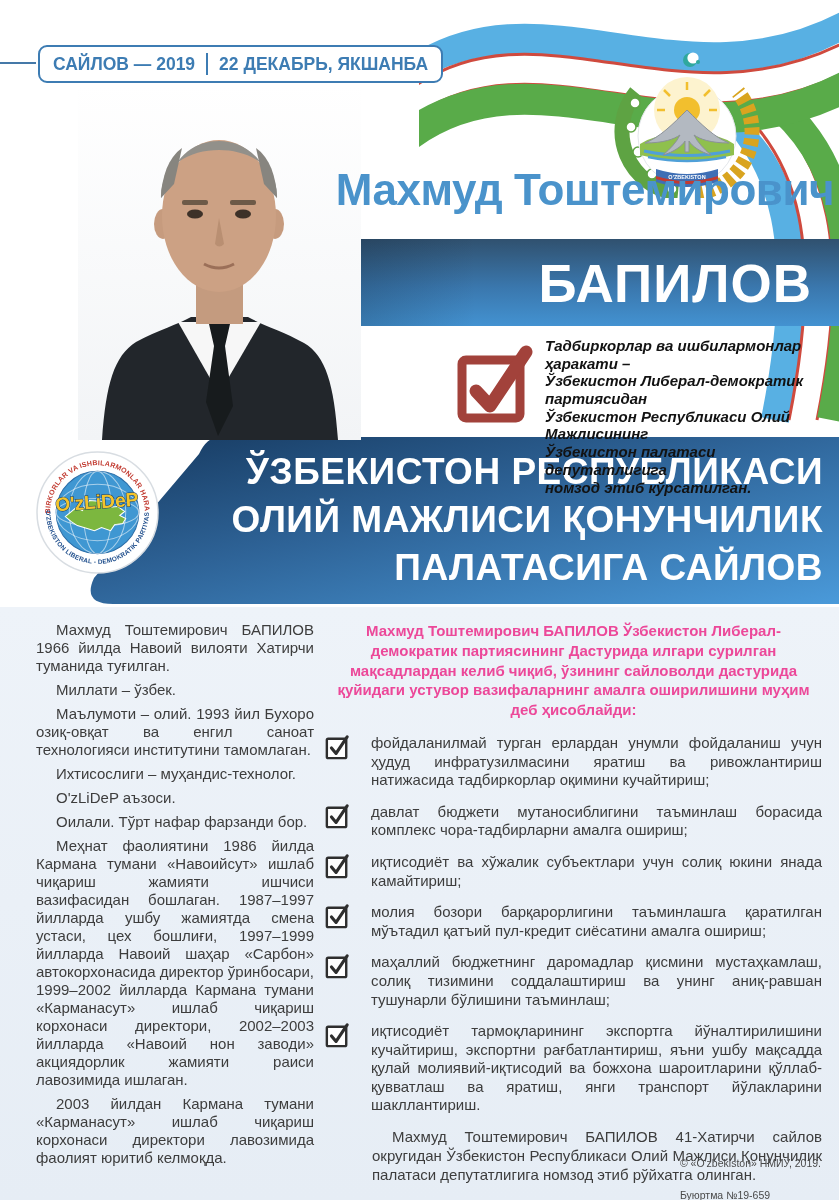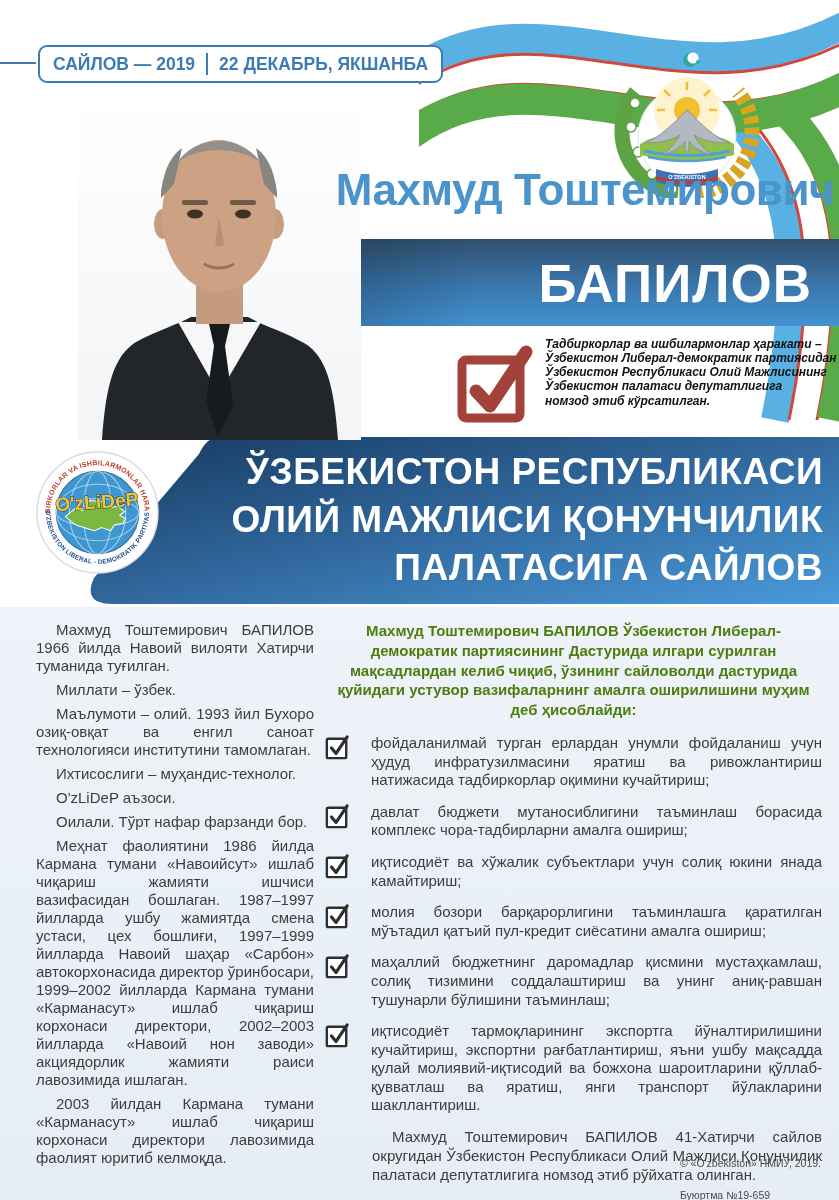--- a/index.html
+++ b/index.html
@@ -23,38 +23,38 @@
               font-size:44px;font-weight:bold;color:#4a93cb;letter-spacing:-0.5px;}
   .surname-banner{position:absolute;left:253px;right:0;top:239px;height:87px;z-index:4;
       border-radius:12px 0 0 64px;
       background-image:linear-gradient(90deg,rgba(10,25,42,.40) 0%,rgba(10,25,42,0) 38%),
                        linear-gradient(180deg,#30516f 0%,#3a77ad 55%,#4392d1 100%);}
   .surname{position:absolute;right:27px;top:50%;transform:translateY(-50%);
            color:#fff;font-size:53px;font-weight:bold;letter-spacing:1px;}
 
   .ballot-check{position:absolute;left:454px;top:344px;width:78px;height:78px;z-index:6;}
   .nomination{position:absolute;left:545px;top:337px;width:294px;z-index:6;
-              font-size:12px;font-weight:bold;font-style:italic;color:#121212;line-height:1.18;}
+              font-size:15px;font-weight:bold;font-style:italic;color:#121212;line-height:1.18;}
 
   .main-banner{position:absolute;left:0;top:437px;width:839px;height:167px;z-index:3;}
   .main-banner svg{position:absolute;inset:0;width:100%;height:100%;}
   .banner-title{position:absolute;right:16px;top:11px;text-align:right;color:#fff;
                 font-weight:bold;font-size:37px;line-height:1.3;letter-spacing:.5px;}
 
   .ozlidep{position:absolute;left:35px;top:450px;width:125px;height:125px;z-index:7;}
 
   .body-bg{position:absolute;left:0;top:607px;width:100%;height:593px;
            background:linear-gradient(180deg,#eef3f9 0%,#e6edf5 100%);}
 
   .bio-col{position:absolute;left:36px;top:621px;width:278px;font-size:15px;line-height:1.2;
            color:#3d3d3d;text-align:justify;z-index:4;}
   .bio-col p{margin:0 0 6px 0;text-indent:20px;}
 
   .prog-col{position:absolute;left:325px;top:621px;width:497px;color:#3d3d3d;z-index:4;}
-  .prog-intro{font-weight:bold;text-align:center;font-size:15px;line-height:1.32;color:#4d7c0f;
+  .prog-intro{font-weight:bold;text-align:center;font-size:15px;line-height:1.32;color:#ec4899;
               margin:0 2px 14px 2px;}
   .prog-item{display:flex;gap:22px;margin-bottom:13px;font-size:15px;line-height:1.24;
              text-align:justify;}
   .prog-check{flex:0 0 24px;width:24px;height:24px;margin-top:1px;}
   .prog-outro{font-size:15px;line-height:1.25;text-align:justify;text-indent:20px;margin-top:6px;margin-left:47px;}
 
   .footer{position:absolute;right:18px;top:1157px;font-size:10.5px;color:#4a4a4a;z-index:4;
           display:flex;gap:20px;flex-direction:column;}
 </style>
 </head>

